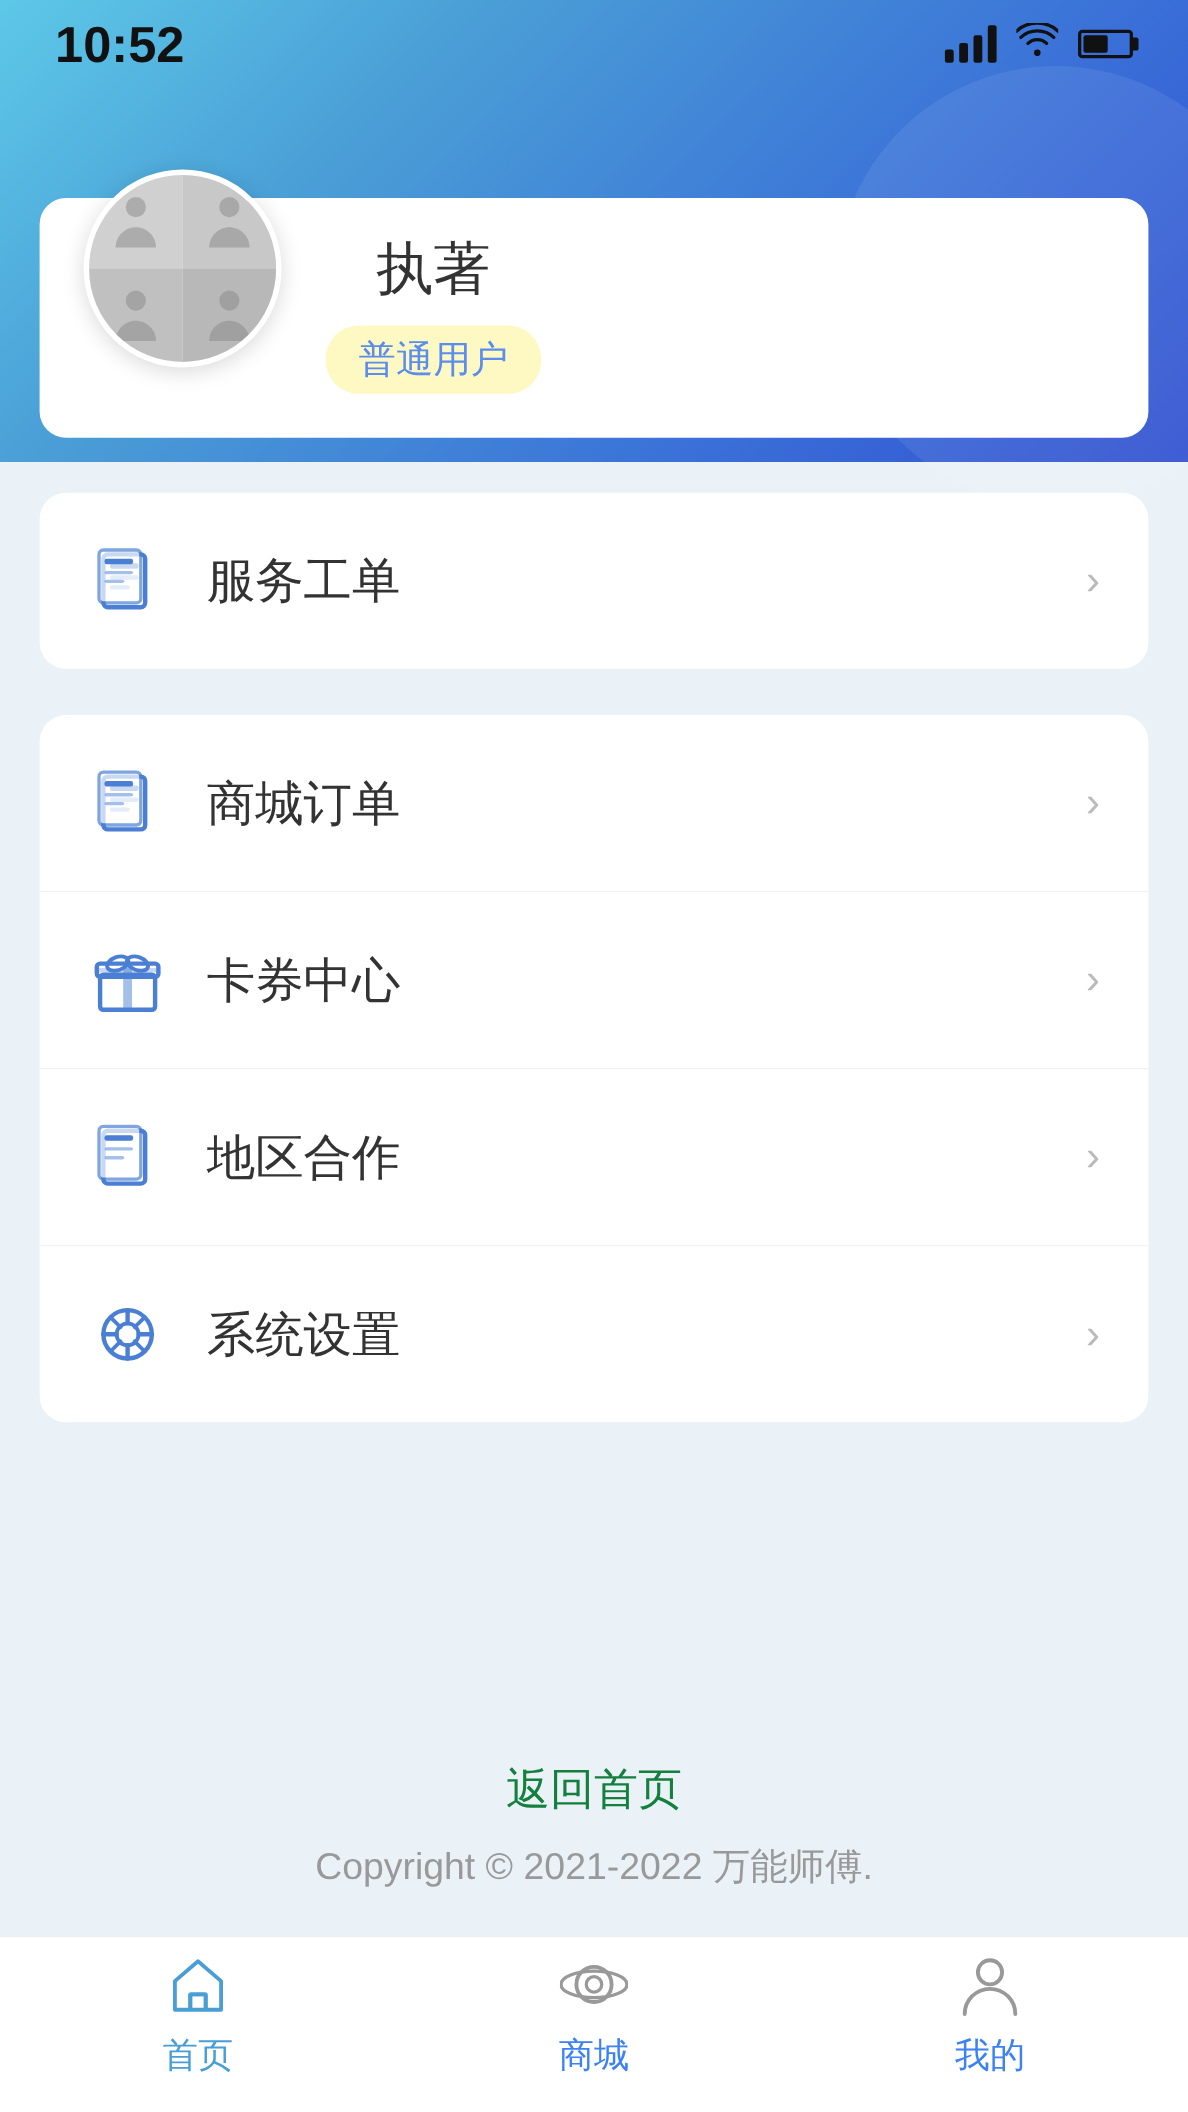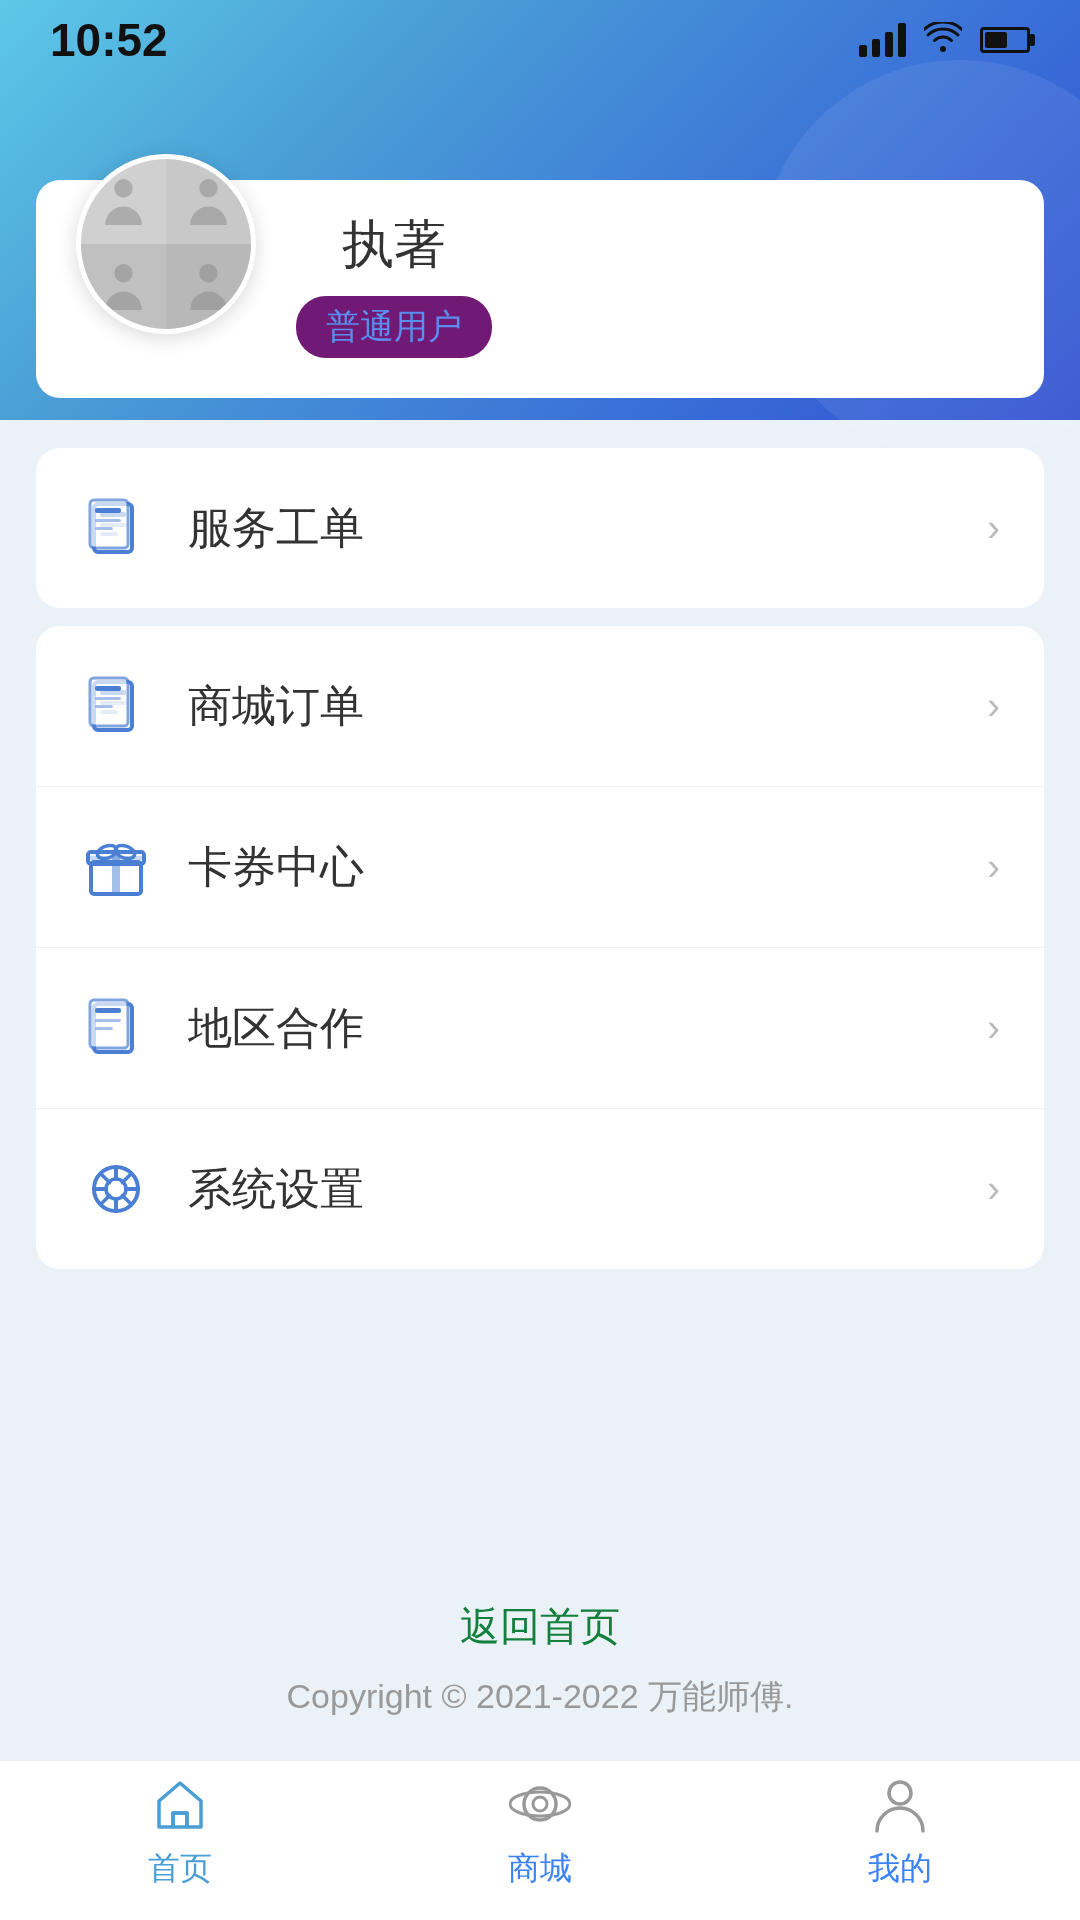--- a/index.html
+++ b/index.html
@@ -173,21 +173,21 @@
     }
 
     .profile-name {
       font-size: 52px;
       font-weight: 500;
       color: #333;
     }
 
     .user-badge {
       display: inline-block;
-      background: #701a75;
+      background: #fef9c3;
       color: #5b8def;
       font-size: 34px;
       padding: 8px 30px;
       border-radius: 30px;
     }
 
     
     .section-card {
       margin: 30px 36px 0 36px;
       background: #fff;
@@ -381,21 +381,21 @@
           <rect x="9" y="10" width="26" height="5" rx="2" fill="#4a7fd4"></rect>
           <rect x="9" y="21" width="26" height="3" rx="2" fill="#4a7fd4" opacity="0.5"></rect>
           <rect x="9" y="29" width="18" height="3" rx="2" fill="#4a7fd4" opacity="0.5"></rect>
         </svg>
       </div>
       <span class="menu-label">服务工单</span>
       <span class="menu-arrow">›</span>
     </div>
   </div>
 
-  <div class="section-card" style="margin-top: 18px;">
+  <div class="section-card" style="margin-top: 42px;">
 
     <div class="menu-item">
       <div class="menu-icon">
         <svg width="60" height="60" viewBox="0 0 60 60" fill="none">
           <rect x="8" y="6" width="38" height="48" rx="4" stroke="#4a7fd4" stroke-width="4" fill="none"></rect>
           <rect x="14" y="14" width="26" height="5" rx="2" fill="#4a7fd4"></rect>
           <rect x="14" y="25" width="26" height="4" rx="2" fill="#4a7fd4" opacity="0.5"></rect>
           <rect x="14" y="34" width="18" height="4" rx="2" fill="#4a7fd4" opacity="0.5"></rect>
           <rect x="4" y="2" width="38" height="48" rx="4" stroke="#4a7fd4" stroke-width="3" fill="white" opacity="0.7"></rect>
           <rect x="9" y="10" width="26" height="5" rx="2" fill="#4a7fd4"></rect>

